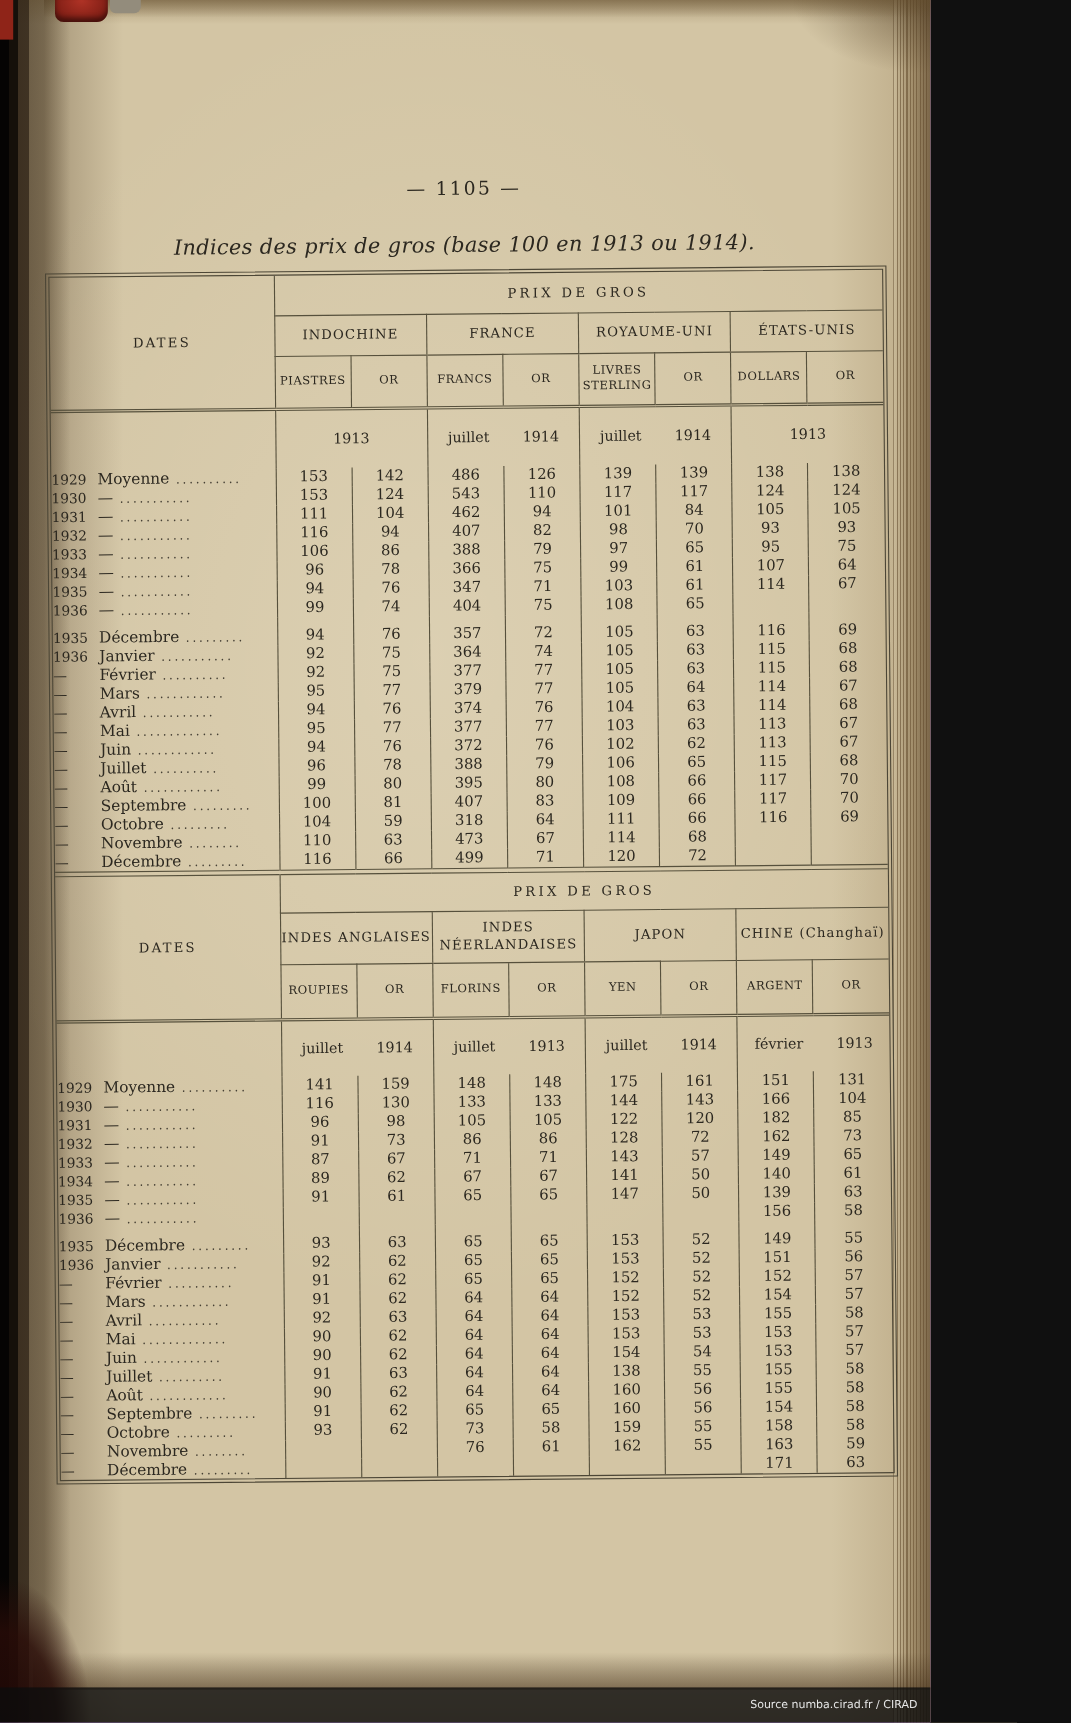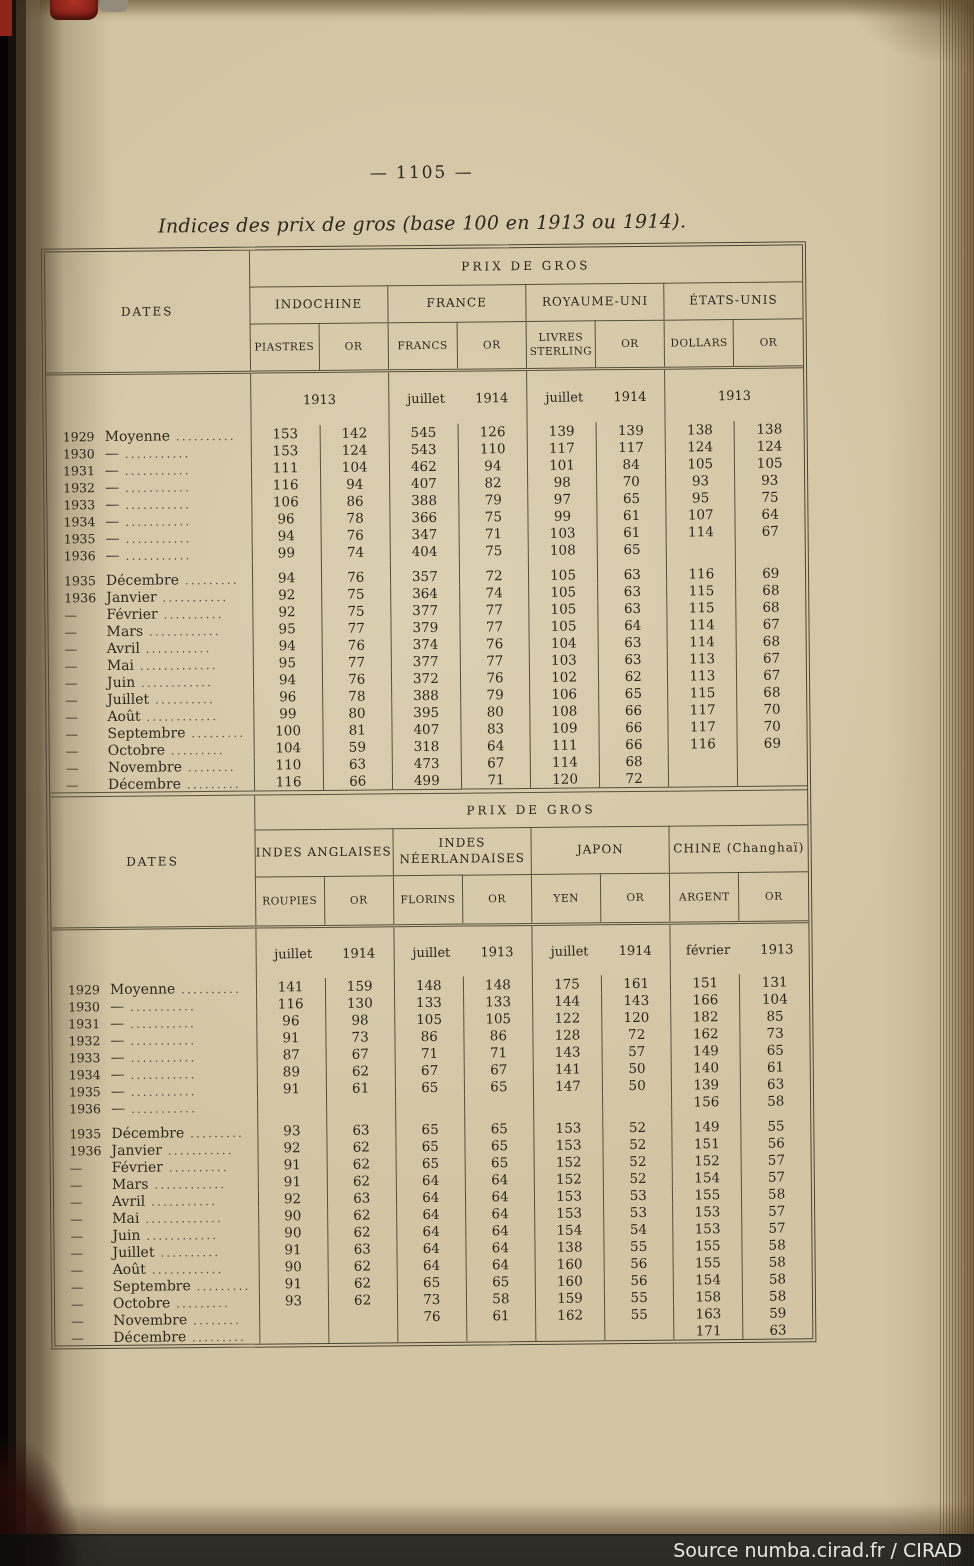--- a/index.html
+++ b/index.html
@@ -1,17 +1,17 @@
 <!DOCTYPE html>
 <html><head>
 <meta charset="utf-8">
 <style>
   :root{ --ln:#56503c; --ink:#2c2820; }
   html,body{margin:0;padding:0;background:#101010;}
-  .scan{position:relative;width:974px;height:1566px;overflow:hidden;background:#8b5cf6;
+  .scan{position:relative;width:846px;height:1566px;overflow:hidden;background:#8b5cf6;
         font-family:"DejaVu Serif","Liberation Serif",serif;color:var(--ink);}
   .paper{position:absolute;inset:0;background:
     radial-gradient(75% 55% at 46% 38%, rgba(255,250,235,0.20), rgba(0,0,0,0) 70%),
     linear-gradient(180deg, rgba(115,92,55,0.40) 0, rgba(115,92,55,0) 22px),
     linear-gradient(0deg, rgba(95,72,42,0.30) 0, rgba(95,72,42,0) 60px),
     linear-gradient(270deg, rgba(125,100,62,0.45) 0, rgba(140,115,75,0.22) 34px, rgba(0,0,0,0) 90px),
     linear-gradient(90deg, rgba(35,22,10,0.55) 0, rgba(70,50,28,0.30) 46px, rgba(0,0,0,0) 112px),
     #d3c5a4;}
   .page-edges{position:absolute;right:0;top:0;bottom:0;width:34px;background:
     linear-gradient(90deg, rgba(120,95,60,0) 0, rgba(115,90,55,0.45) 55%, rgba(95,72,45,0.70) 100%),
@@ -55,35 +55,35 @@
   .th-sub{height:46px;font-weight:bold;font-size:10.5px;letter-spacing:0.5px;text-align:center;
     vertical-align:middle;line-height:1.3;border-left:1px solid var(--ln);
     border-bottom:3px double var(--ln);padding:0 2px;}
   .base-row td{height:52px;vertical-align:middle;}
   .base-cell{border-left:1px solid var(--ln);font-size:13px;text-align:center;word-spacing:26px;}
   .base-dates{border-right:1px solid var(--ln);}
   .data-row td{height:17px;vertical-align:middle;}
   .num{font-size:13.5px;text-align:center;border-left:1px solid var(--ln);line-height:1;}
   .c-dates{border-right:1px solid var(--ln);padding:0 4px 0 8px;}
   .d-wrap{display:flex;align-items:baseline;}
-  .yr{flex:0 0 42px;font-size:12.5px;padding-left:16px;}
+  .yr{flex:0 0 42px;font-size:12.5px;}
   .mo{font-size:14px;white-space:nowrap;}
   .dots{flex:1 1 auto;overflow:hidden;white-space:nowrap;font-size:11px;letter-spacing:2.5px;
     padding-left:6px;opacity:0.85;}
   .block-start td{padding-top:8px;}
   .t1{border-bottom:1px solid var(--ln);}
   .t2{border-top:1px solid var(--ln);margin-top:3px;}
   .t2 .th-pdg{height:34px;}
   .t2 .th-group{height:46px;}
   .t2 .th-sub{height:48px;margin-top:16px;}
   .t2 .base-row td{height:50px;}
 
   .source-bar{position:absolute;left:0;right:0;bottom:0;height:32px;background:rgba(12,12,12,0.80);
     color:#e6e6e6;display:flex;align-items:center;justify-content:flex-end;padding-right:12px;
-    box-sizing:border-box;font-family:"DejaVu Sans","Liberation Sans",sans-serif;font-size:19px;}
+    box-sizing:border-box;font-family:"DejaVu Sans","Liberation Sans",sans-serif;font-size:10px;}
 </style>
 </head>
 <body>
 
 <div class="scan">
   <div class="paper"></div>
   <div class="page-edges"></div>
   <div class="corner-tr"></div>
   <div class="edge-top"></div>
   <div class="edge-bottom"></div>
@@ -137,21 +137,21 @@
         <tr class="data-row">
               <td class="c-dates">
                 <span class="d-wrap">
                   <span class="yr">1929</span>
                   <span class="mo">Moyenne</span>
                   <span class="dots">..........</span>
                 </span>
               </td>
               <td class="num">153</td>
               <td class="num">142</td>
-              <td class="num">545</td>
+              <td class="num">486</td>
               <td class="num">126</td>
               <td class="num">139</td>
               <td class="num">139</td>
               <td class="num">138</td>
               <td class="num">138</td>
             </tr>
             <tr class="data-row">
               <td class="c-dates">
                 <span class="d-wrap">
                   <span class="yr">1930</span>

